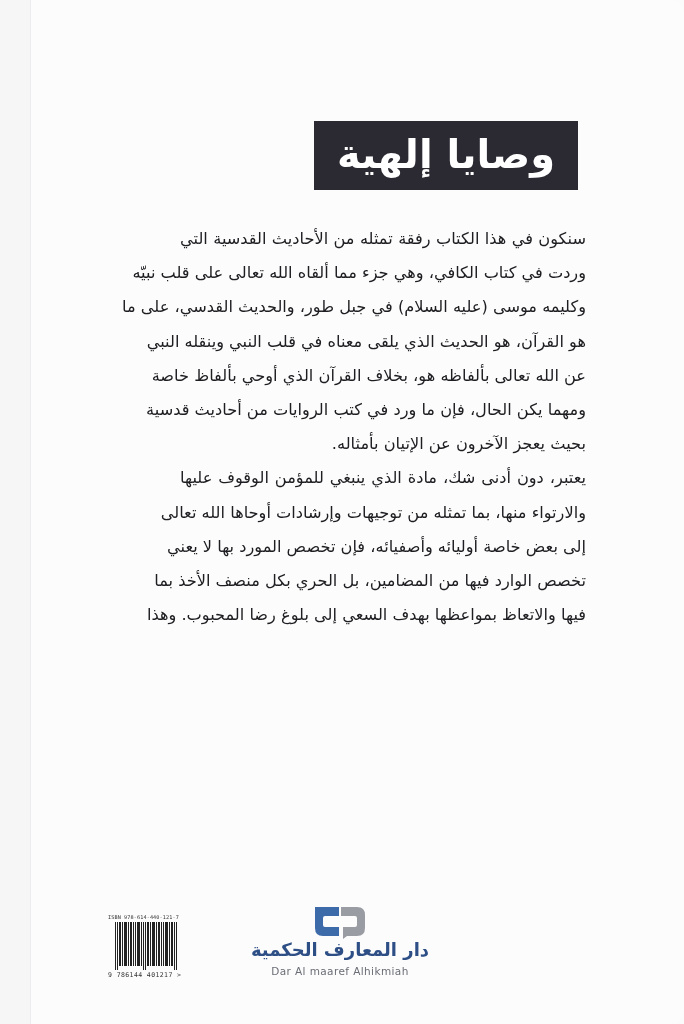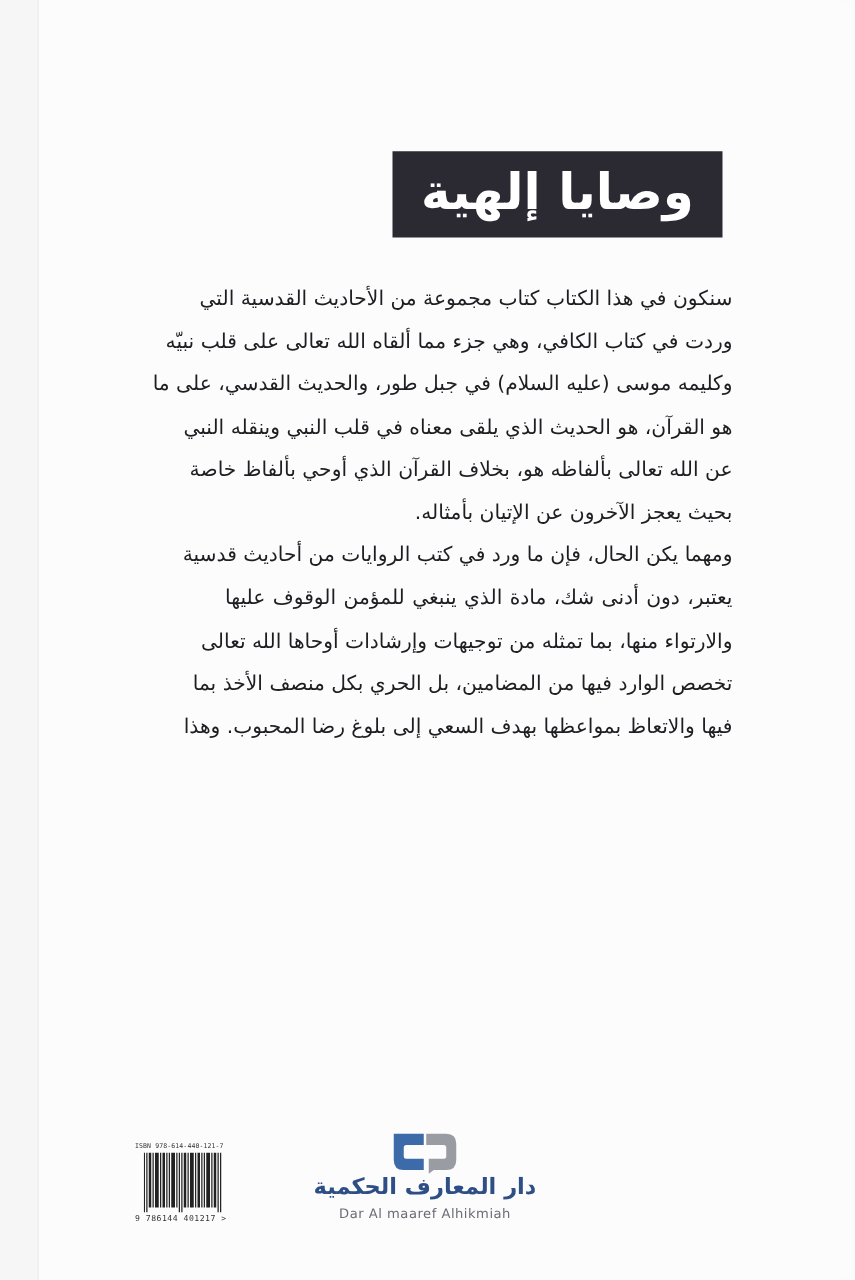--- a/index.html
+++ b/index.html
@@ -148,29 +148,30 @@
 <body>
 
 <div class="cover">
   <div class="spine-edge"></div>
 
   <div class="title-box">
     <span class="title-text">وصايا إلهية</span>
   </div>
 
   <div class="body-text">
-    <span class="line">سنكون في هذا الكتاب كتاب مجموعة من الأحاديث القدسية التي</span>
+    <span class="line">سنكون في هذا الكتاب رفقة تمثله من الأحاديث القدسية التي</span>
     <span class="line">وردت في كتاب الكافي، وهي جزء مما ألقاه الله تعالى على قلب نبيّه</span>
     <span class="line">وكليمه موسى (عليه السلام) في جبل طور، والحديث القدسي، على ما</span>
     <span class="line">هو القرآن، هو الحديث الذي يلقى معناه في قلب النبي وينقله النبي</span>
     <span class="line">عن الله تعالى بألفاظه هو، بخلاف القرآن الذي أوحي بألفاظ خاصة</span>
+    <span class="line">ومهما يكن الحال، فإن ما ورد في كتب الروايات من أحاديث قدسية</span>
     <span class="line last">بحيث يعجز الآخرون عن الإتيان بأمثاله.</span>
-    <span class="line">ومهما يكن الحال، فإن ما ورد في كتب الروايات من أحاديث قدسية</span>
     <span class="line">يعتبر، دون أدنى شك، مادة الذي ينبغي للمؤمن الوقوف عليها</span>
     <span class="line">والارتواء منها، بما تمثله من توجيهات وإرشادات أوحاها الله تعالى</span>
+    <span class="line">إلى بعض خاصة أوليائه وأصفيائه، فإن تخصص المورد بها لا يعني</span>
     <span class="line">تخصص الوارد فيها من المضامين، بل الحري بكل منصف الأخذ بما</span>
     <span class="line">فيها والاتعاظ بمواعظها بهدف السعي إلى بلوغ رضا المحبوب. وهذا</span>
   </div>
 
   <div class="barcode">
     <span class="isbn-label">ISBN 978-614-440-121-7</span>
     <svg class="bars" viewBox="0 0 63 48" preserveAspectRatio="none">
       <g fill="#222">
         <rect x="0" y="0" width="1" height="48"></rect>
         <rect x="2" y="0" width="1" height="48"></rect>

